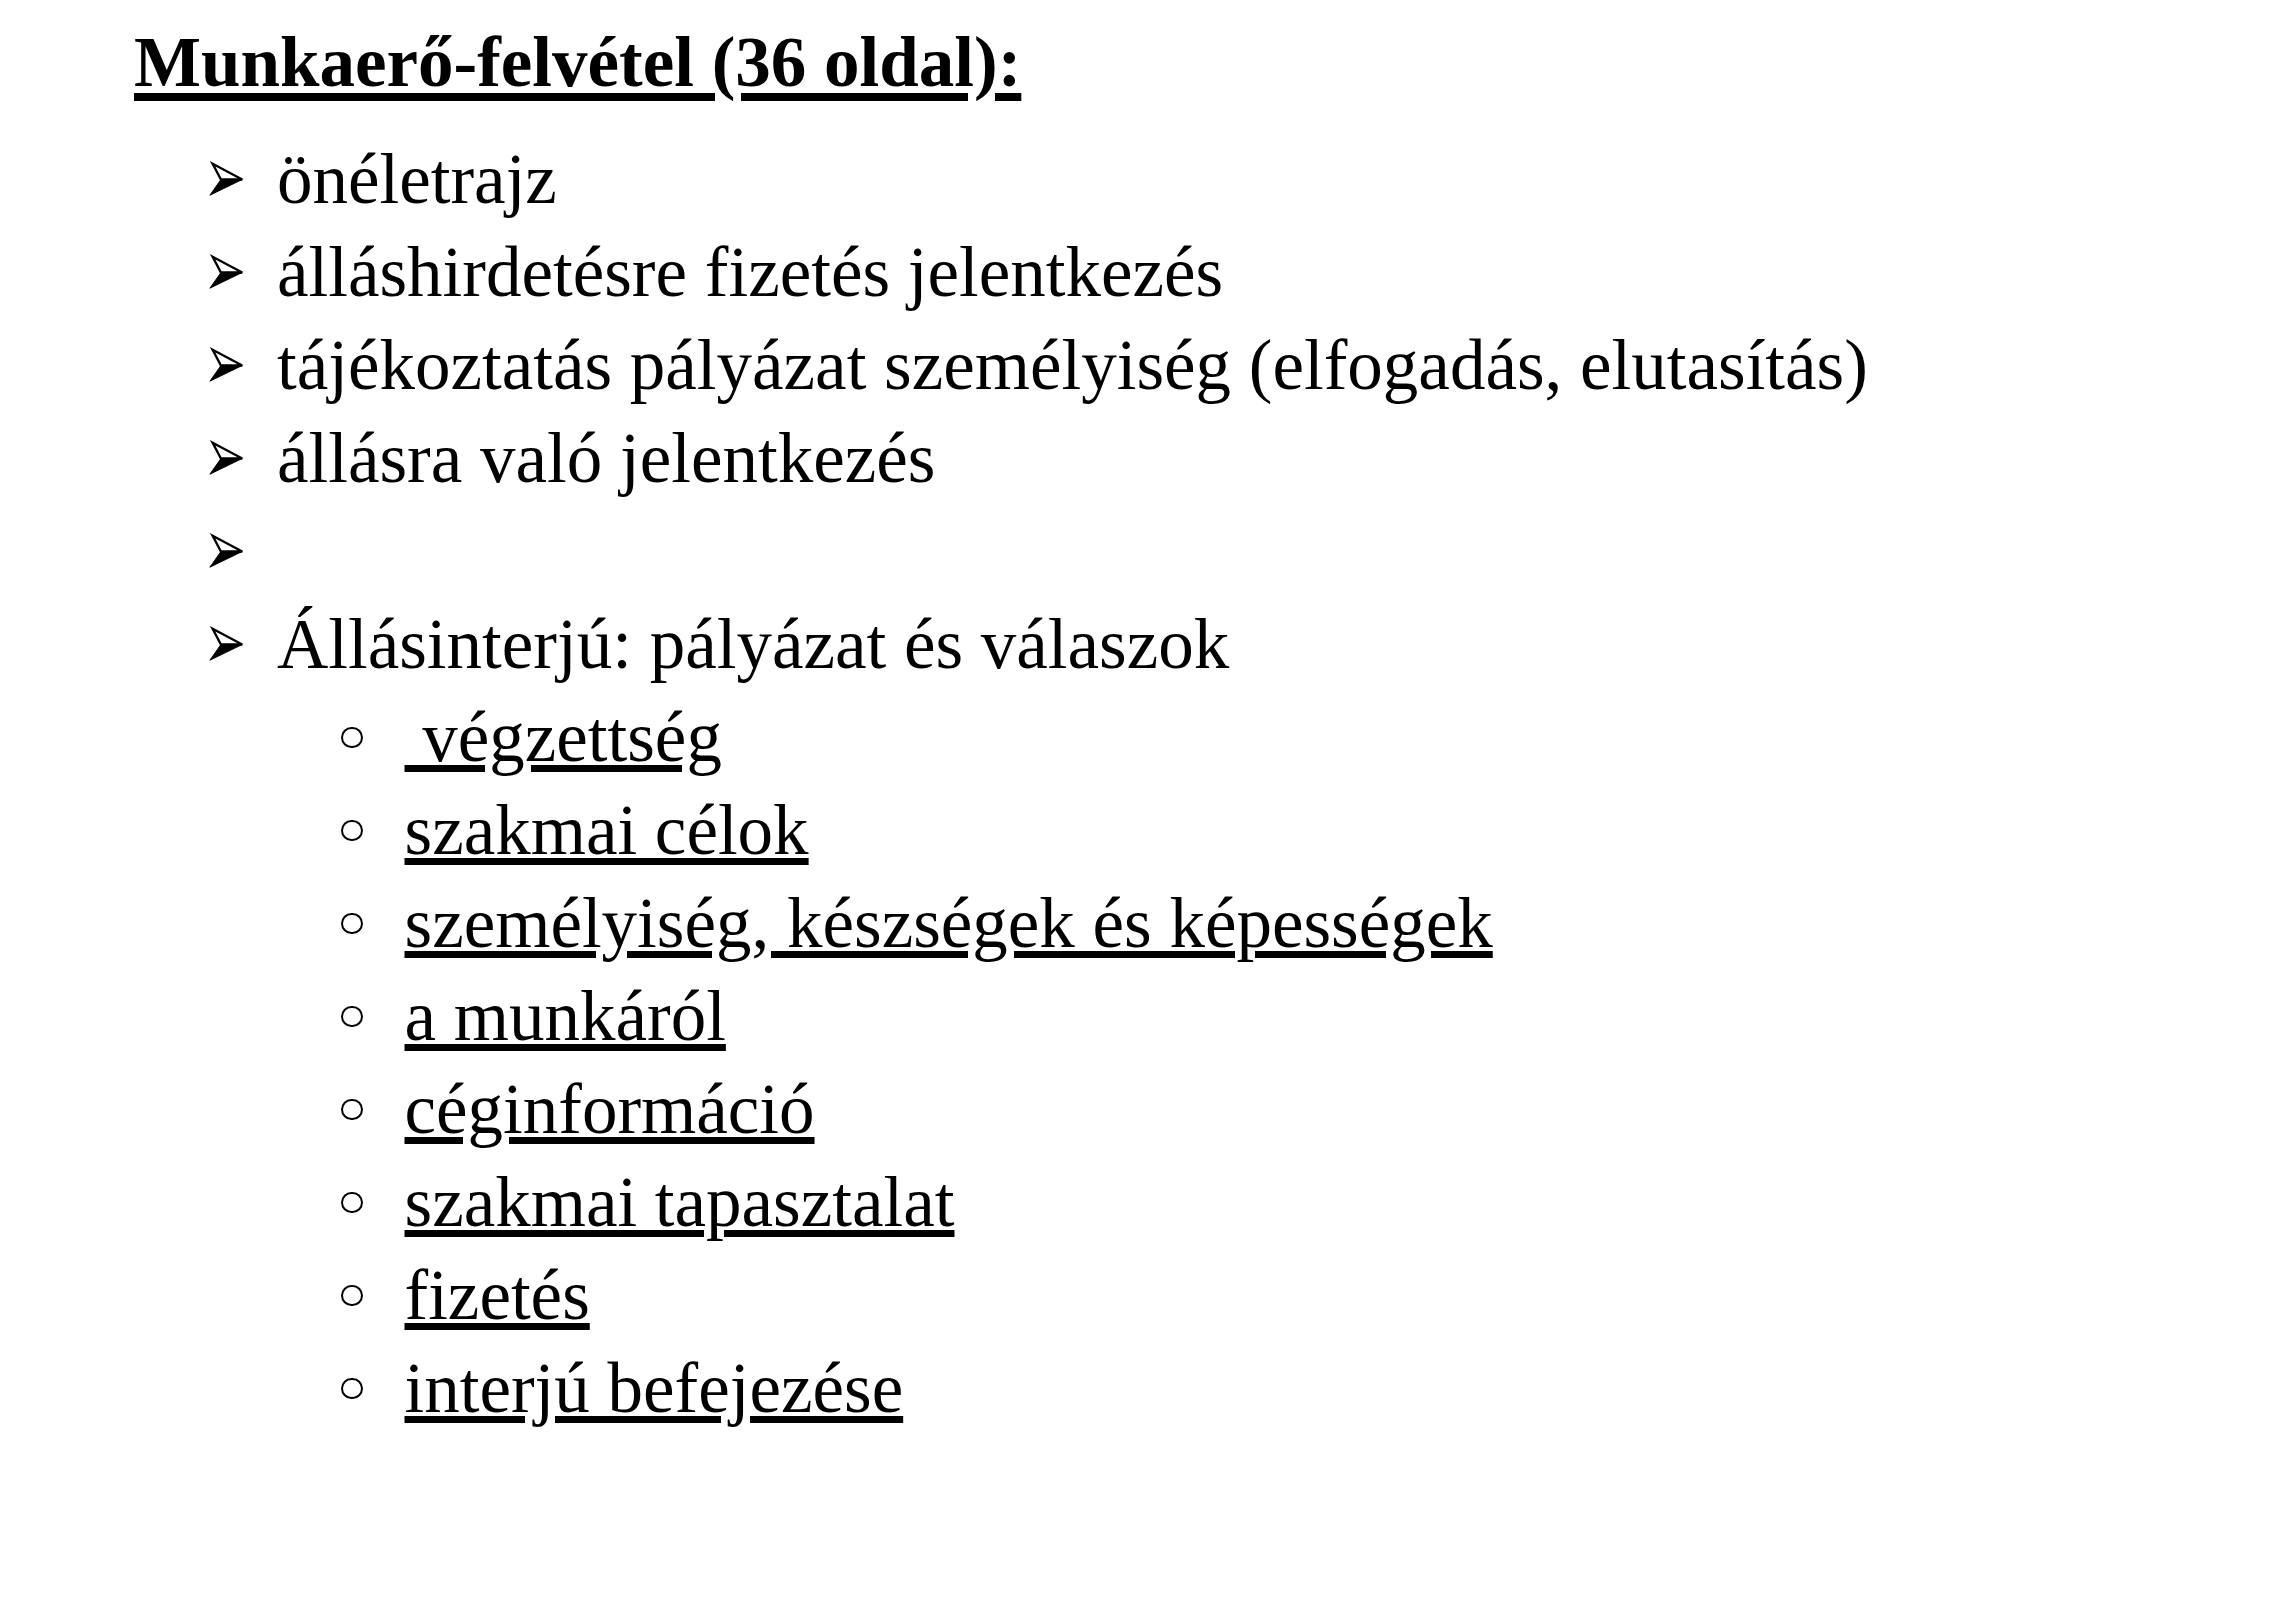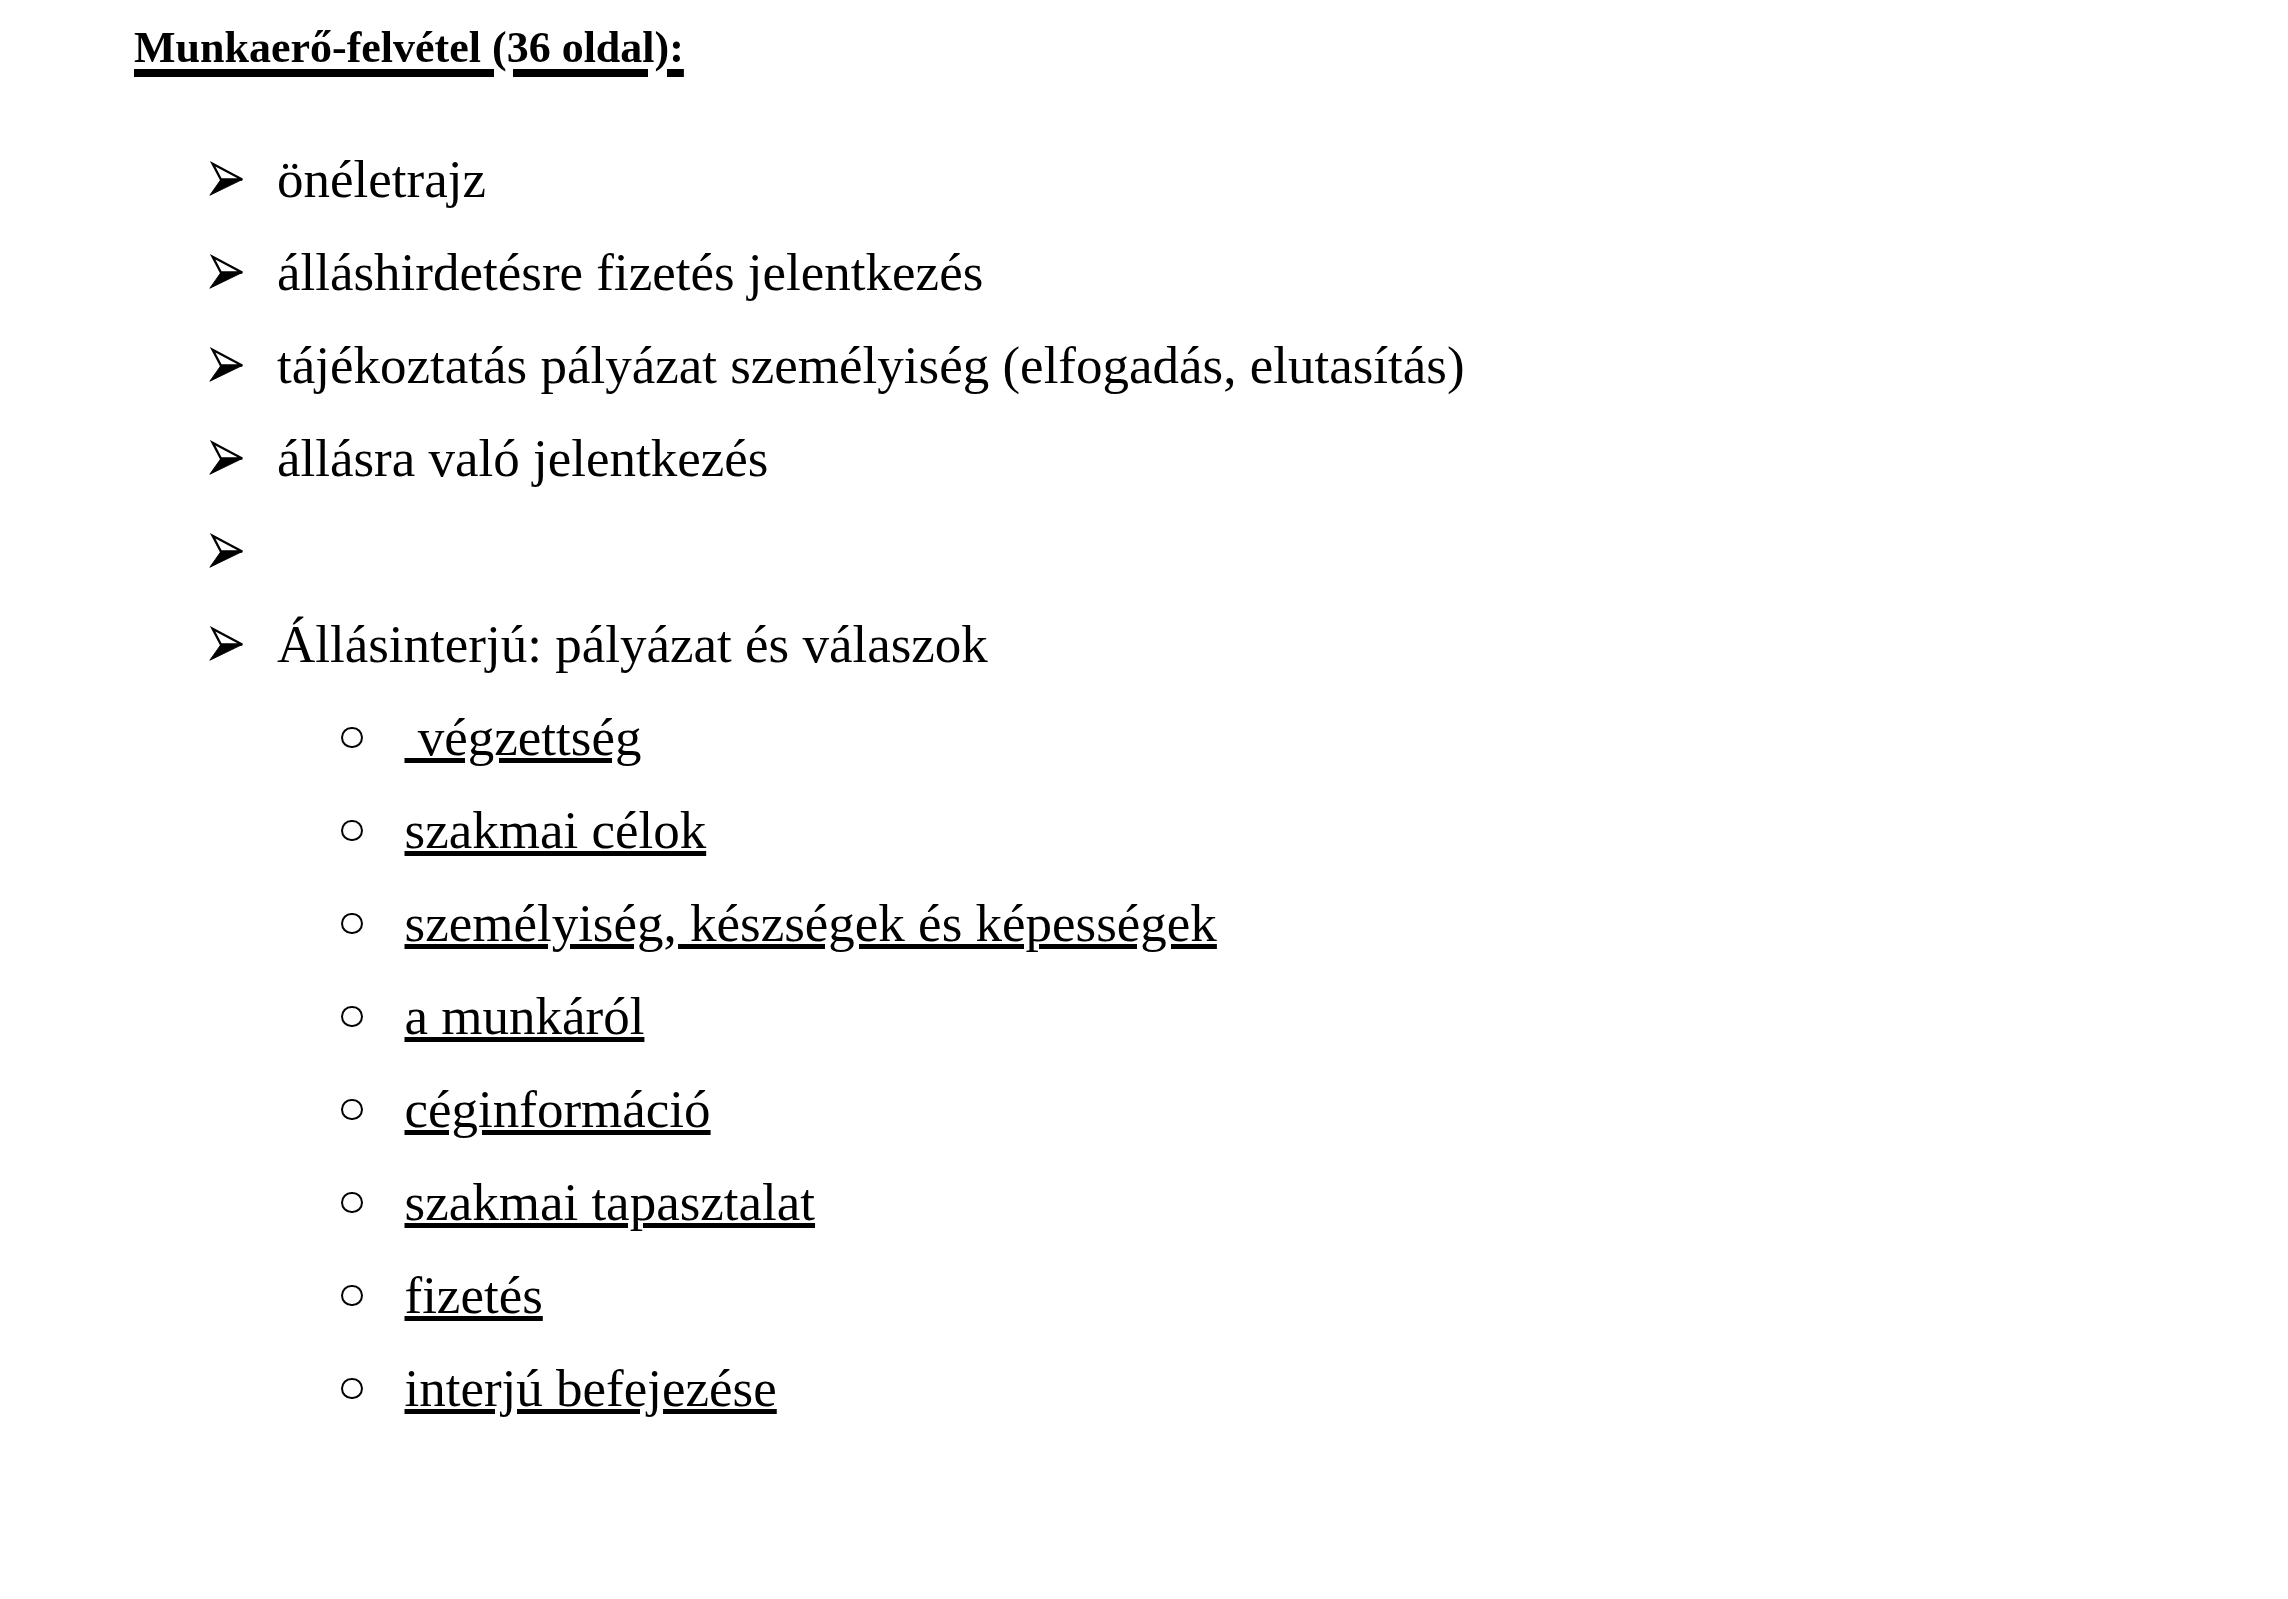--- a/index.html
+++ b/index.html
@@ -14,21 +14,21 @@
     background: #ffffff;
     color: #000000;
     font-family: "Liberation Serif", serif;
     overflow: hidden;
   }
   .title {
     position: absolute;
     left: 134px;
     top: 22px;
     margin: 0;
-    font-size: 44px;
+    font-size: 71px;
     font-weight: bold;
     color: #000000;
     text-decoration: underline;
     text-decoration-thickness: 8.3px;
     text-underline-offset: 6.5px;
     white-space: pre;
   }
   .list {
     position: absolute;
     left: 0;
@@ -56,21 +56,21 @@
   .bullet.arrow svg { display: block; }
   .bullet.circle {
     width: 17.5px;
     height: 17.5px;
     border: 2.8px solid #000000;
     border-radius: 50%;
     margin-right: 42px;
     background: transparent;
   }
   .label {
-    font-size: 53px;
+    font-size: 71px;
     line-height: 1.15;
     color: #000000;
     white-space: pre;
   }
 </style>
 </head>
 <body>
 
 <div class="page">
   <h1 class="title">Munkaerő-felvétel (36 oldal):</h1>

